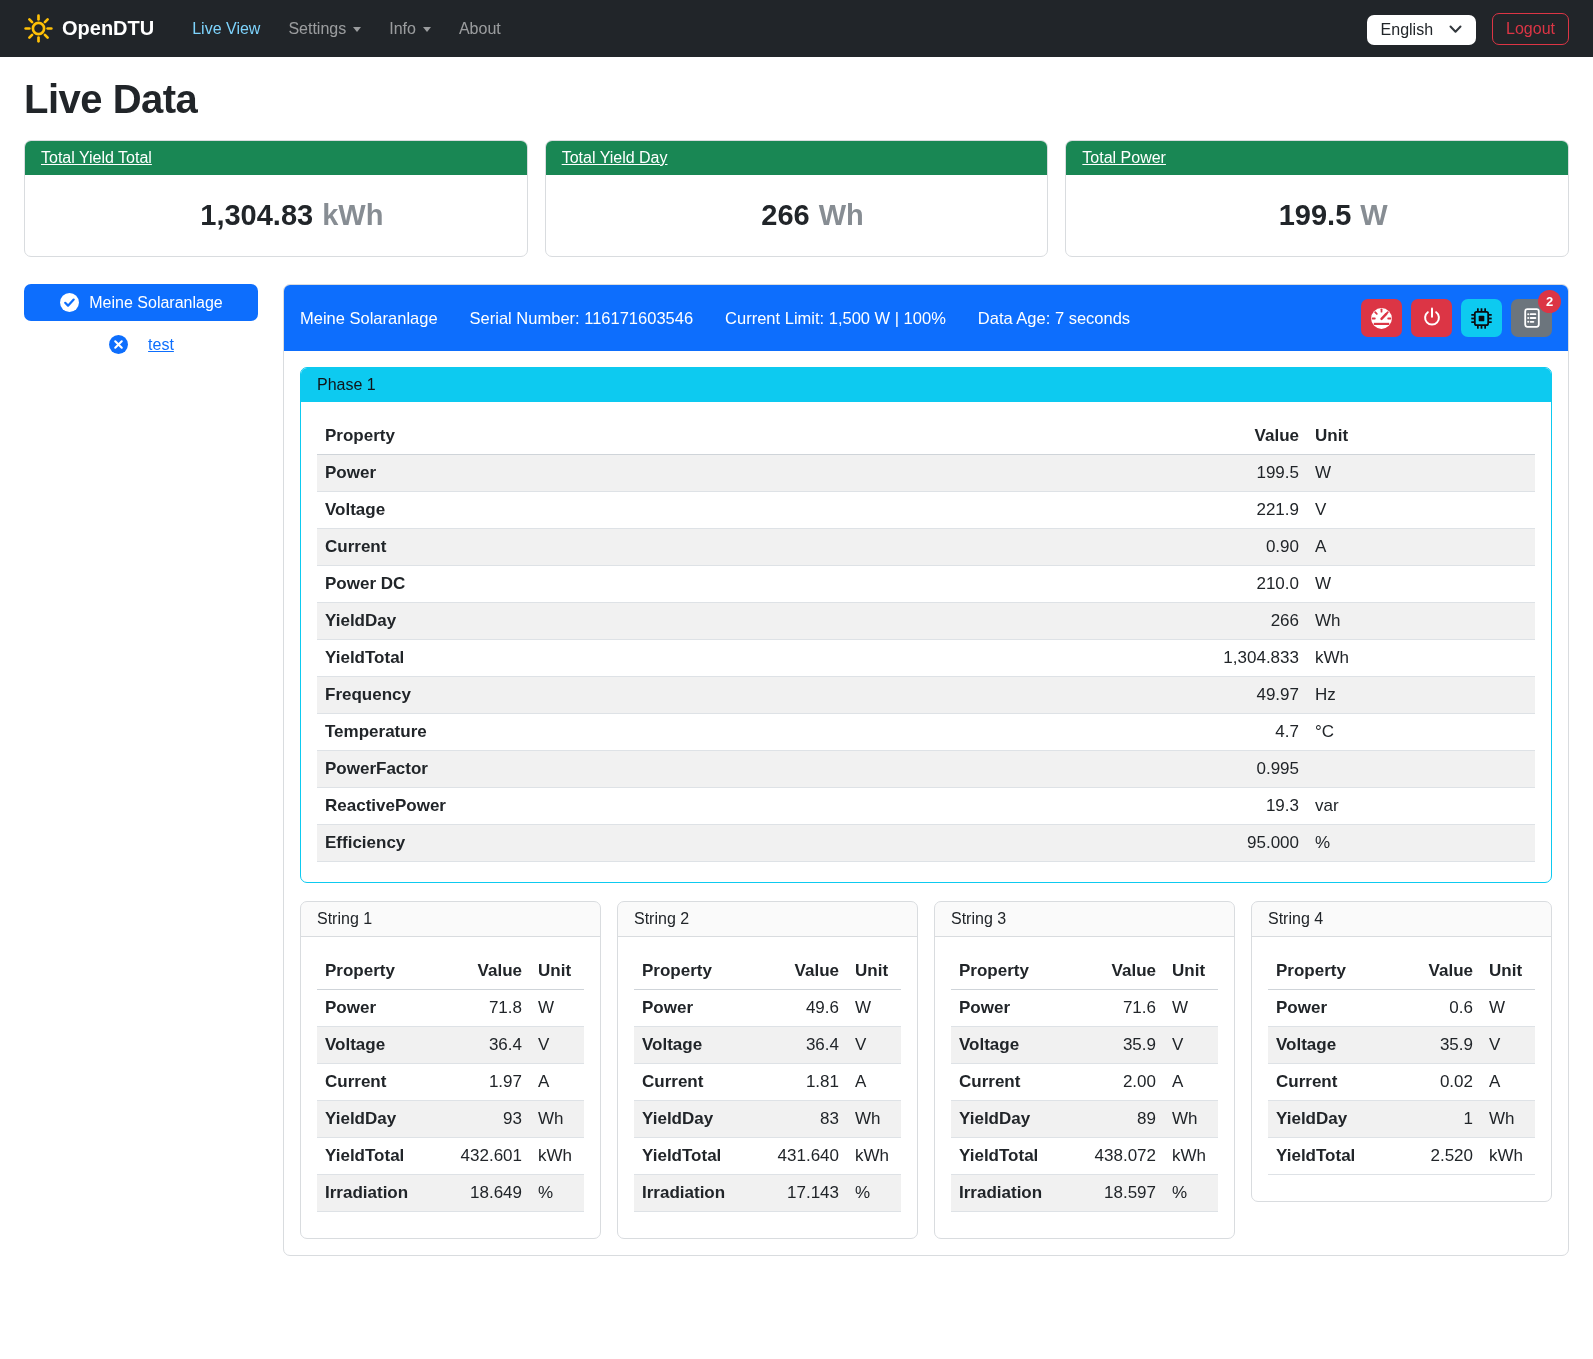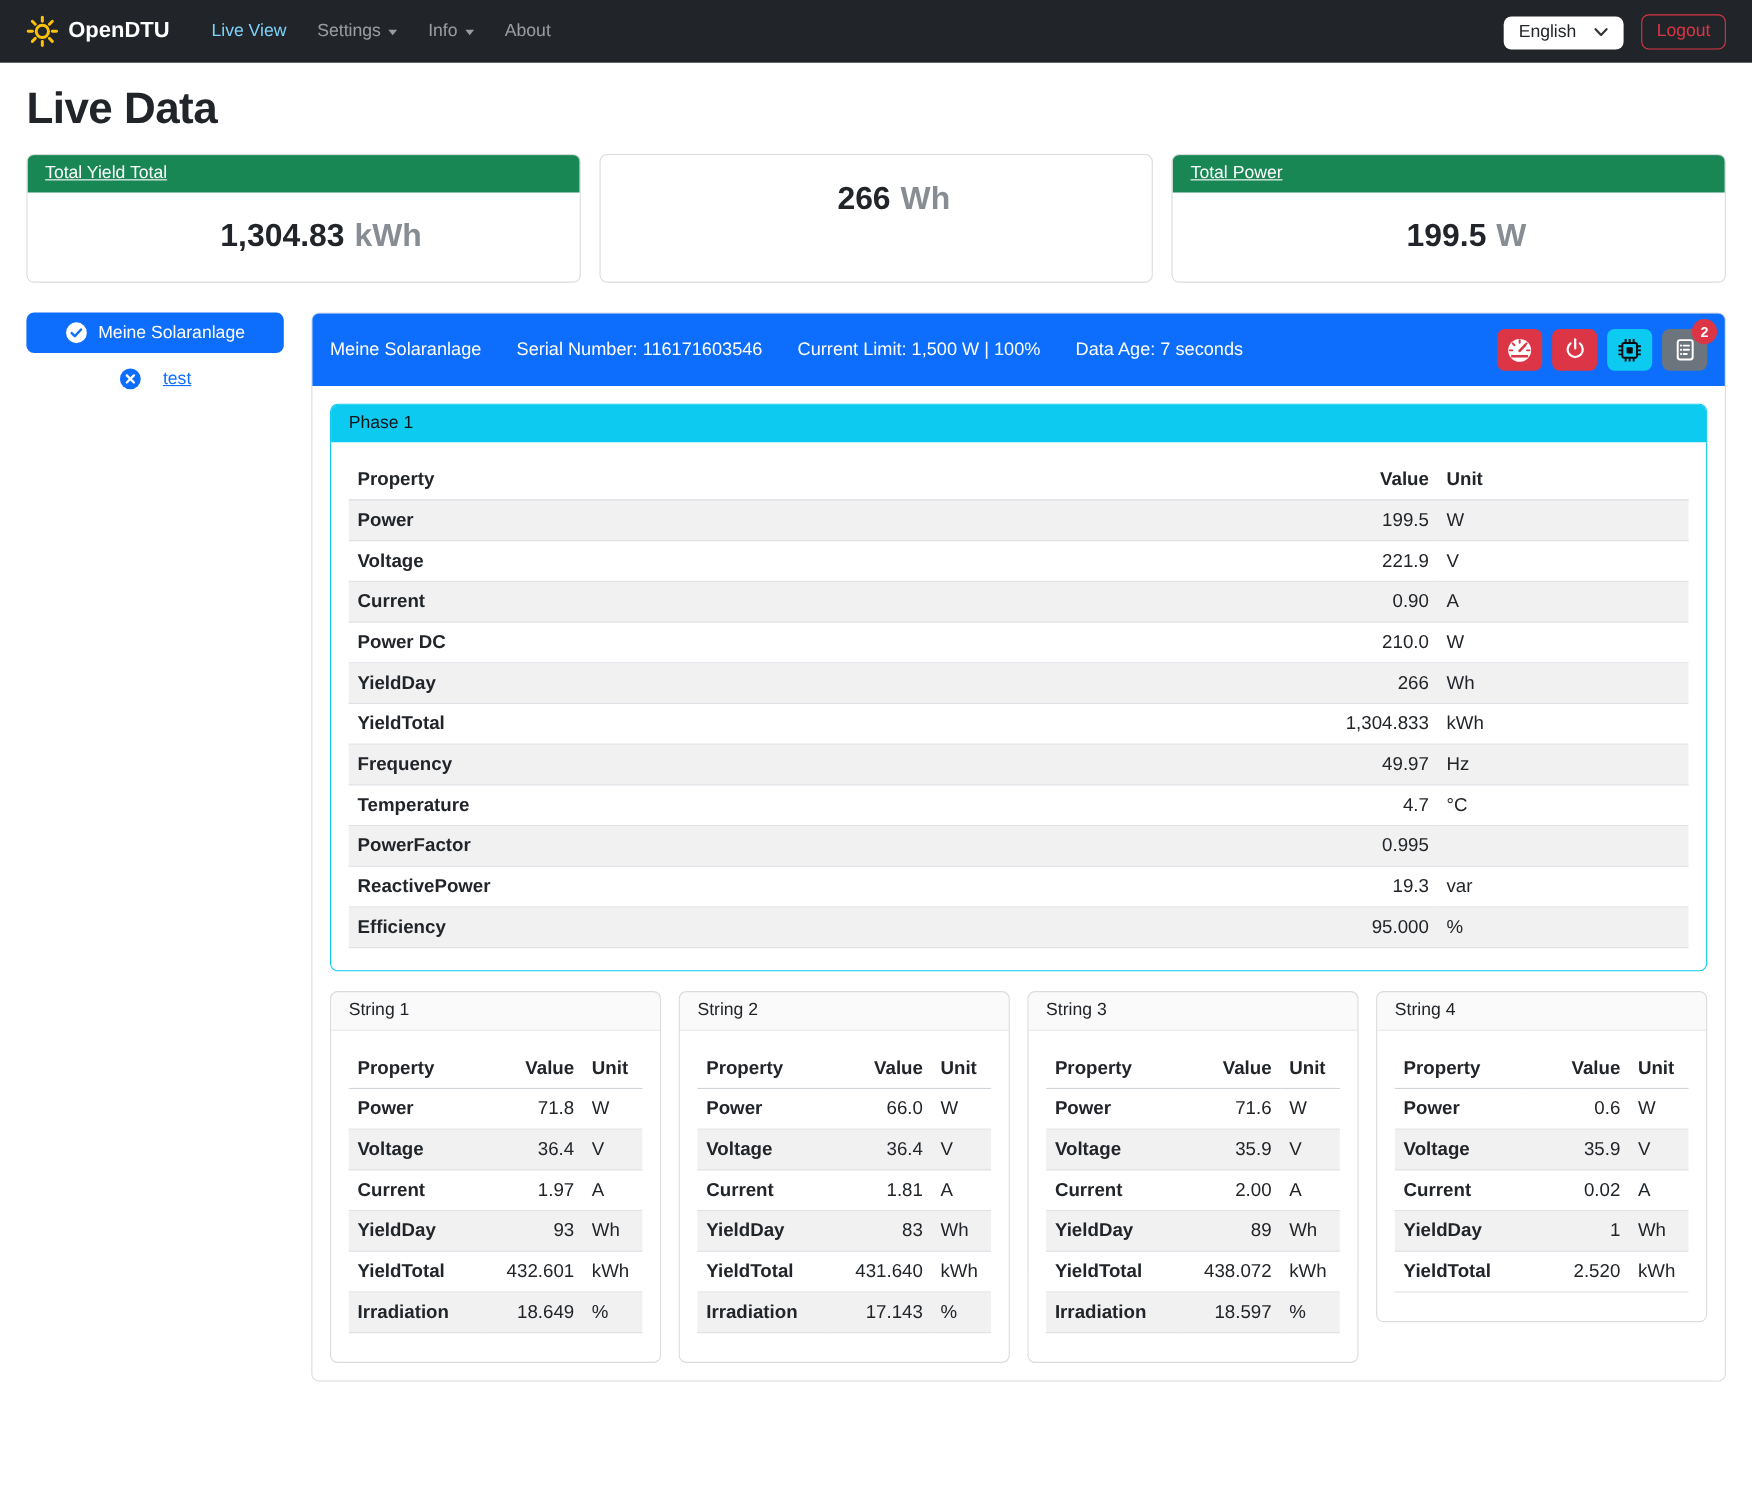--- a/index.html
+++ b/index.html
@@ -180,20 +180,21 @@
   <h1 class="page-title">Live Data</h1>
 
   <div class="cards-row">
     <div class="card summary-card">
       <div class="card-header-green">Total Yield Total</div>
       <div class="summary-body">
         <span class="summary-value">1,304.83</span><span class="summary-unit">kWh</span>
       </div>
     </div>
     <div class="card summary-card">
+      <div class="card-header-green">Total Yield Day</div>
       <div class="summary-body">
         <span class="summary-value">266</span><span class="summary-unit">Wh</span>
       </div>
     </div>
     <div class="card summary-card">
       <div class="card-header-green">Total Power</div>
       <div class="summary-body">
         <span class="summary-value">199.5</span><span class="summary-unit">W</span>
       </div>
     </div>
@@ -442,21 +443,21 @@
                   <tr>
                     <th>Property</th>
                     <th class="col-value">Value</th>
                     <th class="col-unit">Unit</th>
                   </tr>
                 </thead>
                 <tbody>
 
                     <tr>
                       <td>Power</td>
-                      <td class="cell-value">66.0</td>
+                      <td class="cell-value">49.6</td>
                       <td class="cell-unit">W</td>
                     </tr>
 
                     <tr>
                       <td>Voltage</td>
                       <td class="cell-value">36.4</td>
                       <td class="cell-unit">V</td>
                     </tr>
 
                     <tr>

